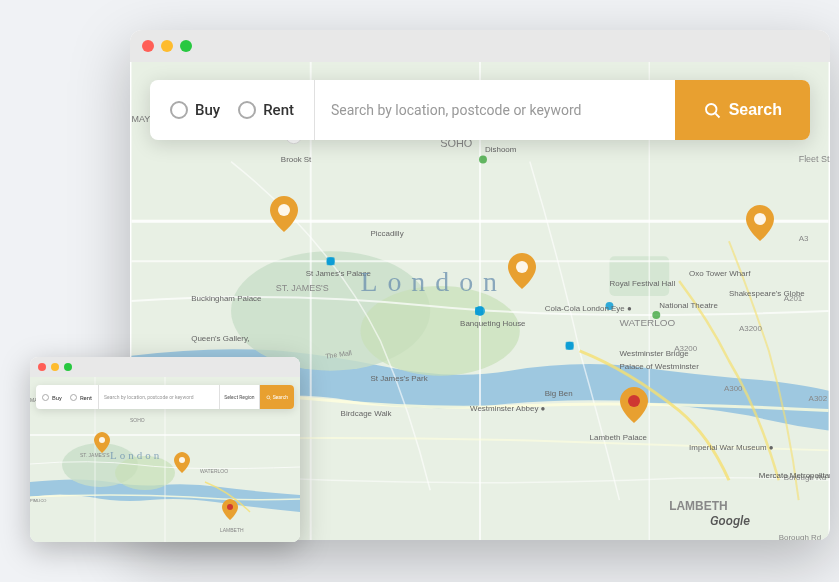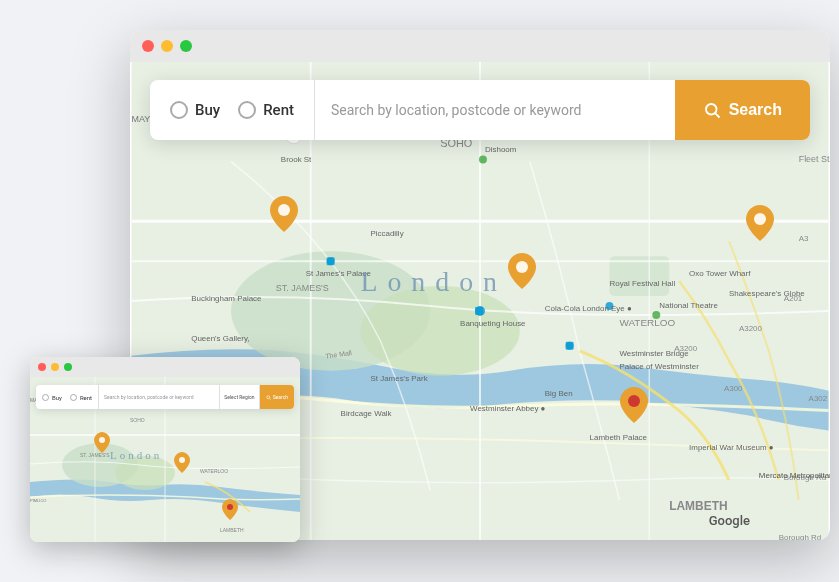--- a/index.html
+++ b/index.html
@@ -159,20 +159,21 @@
 
     
     .google-branding {
       position: absolute;
       bottom: 12px;
       right: 80px;
       font-size: 13px;
       color: #555;
       font-weight: 500;
       z-index: 5;
+      font-style: italic;
     }
 
     
     .small-window {
       position: absolute;
       bottom: 40px;
       left: 30px;
       width: 270px;
       height: 185px;
       border-radius: 8px;

